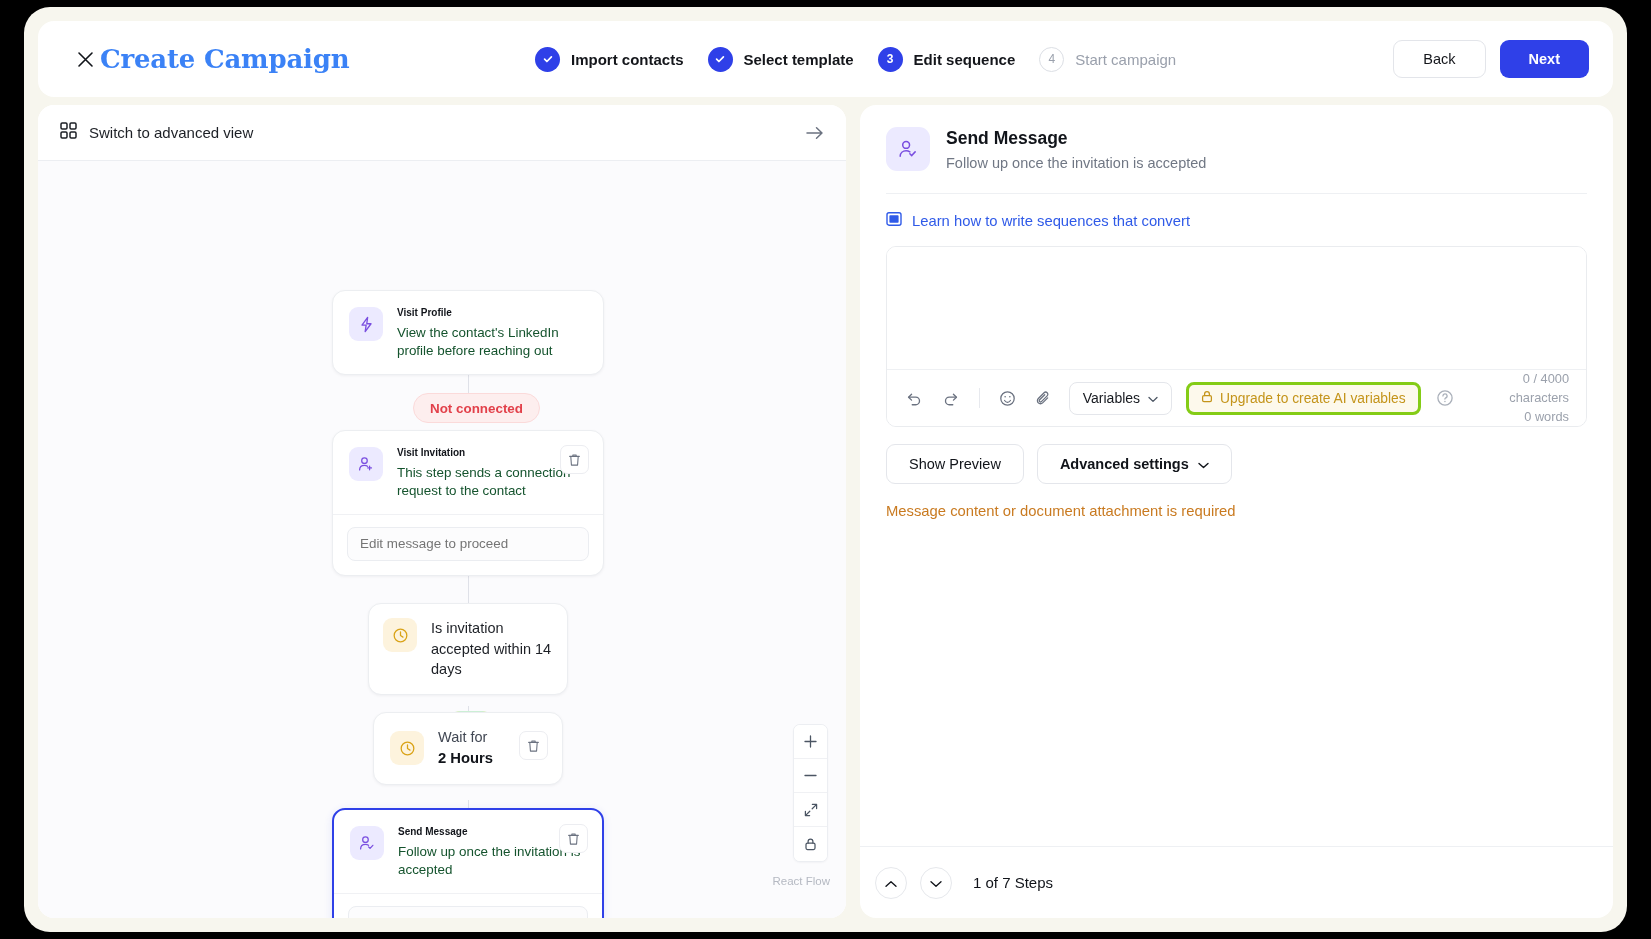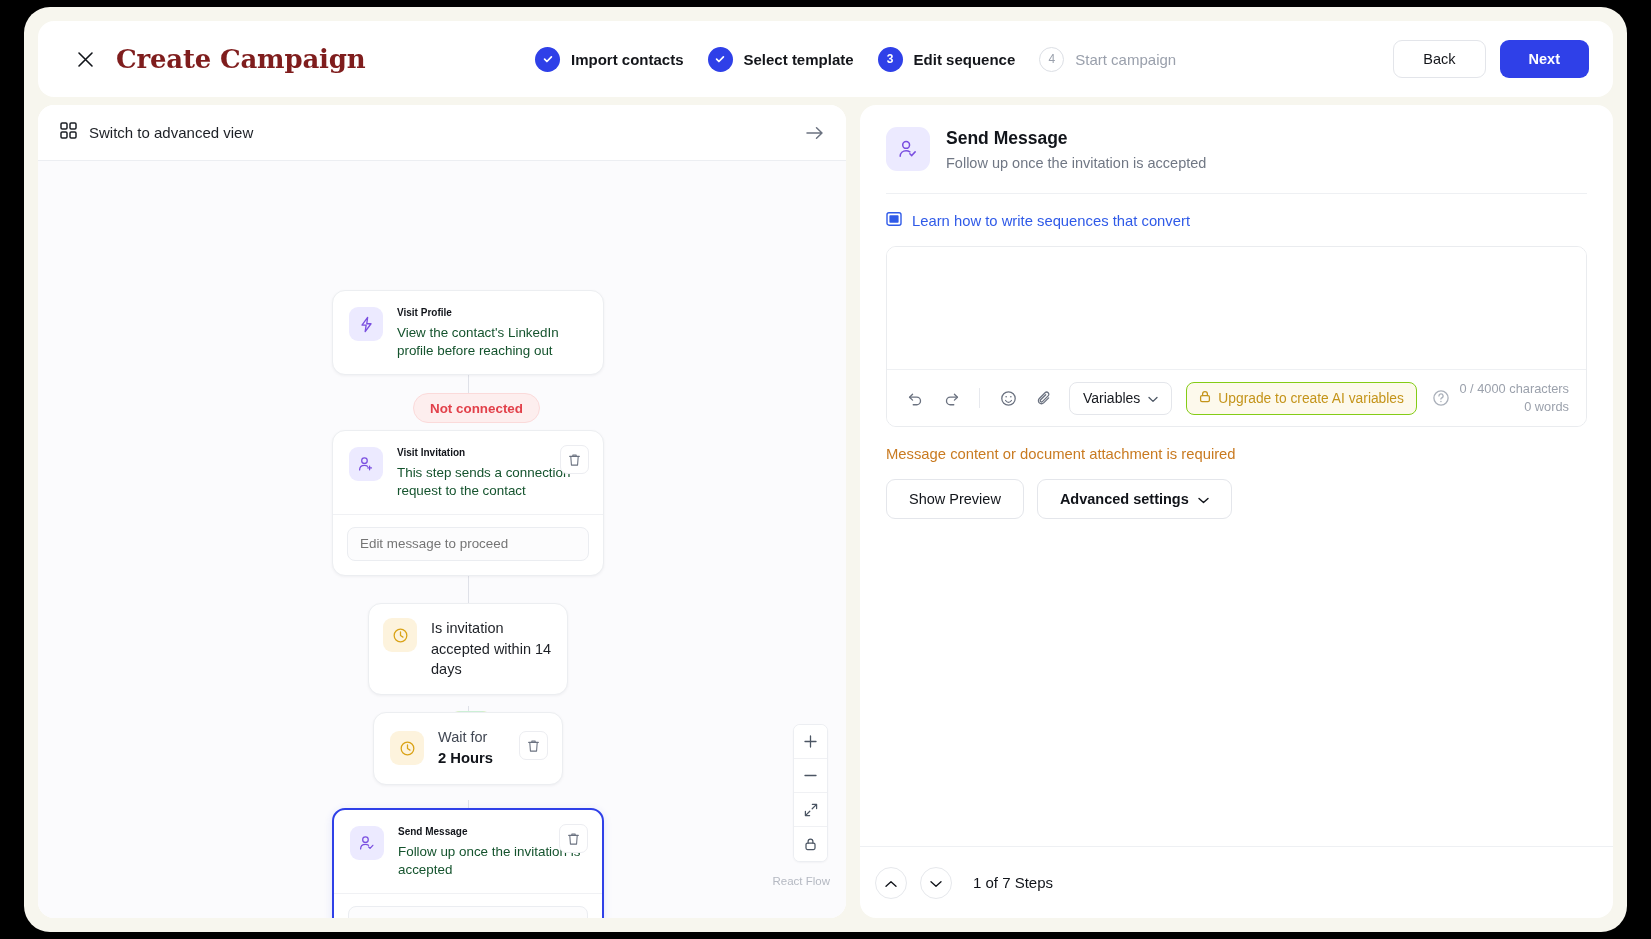--- a/index.html
+++ b/index.html
@@ -35,22 +35,21 @@
     margin-left: 32px;
     display: flex; align-items: center; justify-content: center;
     cursor: pointer;
     flex: none;
   }
   #close-btn svg { display: block; }
   .page-title {
     font-family: "DejaVu Serif", "Liberation Serif", serif;
     font-size: 26px;
     font-weight: 700;
-    color: #7f1d1d;
-    margin-left: 16px;
+    color: #3b82f6;
     letter-spacing: -0.2px;
     white-space: nowrap;
   }
   #stepper {
     position: absolute;
     left: 497px; top: 0; height: 76px;
     display: flex; align-items: center;
     gap: 24px;
   }
   .step { display: flex; align-items: center; gap: 11px; cursor: pointer; }
@@ -250,21 +249,21 @@
   #variables-btn {
     height: 33px; padding: 0 13px;
     border: 1px solid #e4e6eb; border-radius: 8px; background: #fff;
     display: flex; align-items: center; gap: 8px;
     font-size: 14px; color: #16191f; cursor: pointer;
     font-family: inherit;
     margin-left: 4px;
   }
   #upgrade-btn {
     height: 33px; padding: 0 12px;
-    border: 1px solid #84cc16; border-radius: 8px; background: #fdf9ec;
+    border: 3px solid #84cc16; border-radius: 8px; background: #fdf9ec;
     display: flex; align-items: center; gap: 7px;
     font-size: 13.8px; color: #c4941a; cursor: pointer;
     font-family: inherit;
     margin-left: 8px;
     white-space: nowrap;
   }
   #help-icon { margin-left: 9px; cursor: pointer; display:flex; }
   #counter {
     margin-left: auto;
     text-align: right;
@@ -582,34 +581,34 @@
             <circle cx="8.95" cy="12.4" r="0.75" fill="#aab0ba"></circle>
           </svg>
         </div>
         <div id="counter">
           <div>0 / 4000 characters</div>
           <div>0 words</div>
         </div>
       </div>
     </div>
 
-    <div id="error-msg">Message content or document attachment is required</div>
-
     <div id="rp-buttons">
       <button class="rp-btn">Show Preview</button>
       <button class="rp-btn bold">
         <span>Advanced settings</span>
         <span>
           <svg width="11" height="7" viewBox="0 0 11 7" fill="none">
               <path d="M1 1.4 L5.5 5.6 L10 1.4" stroke="#11141a" stroke-width="1.4" stroke-linecap="round" stroke-linejoin="round"></path>
             </svg>
         </span>
       </button>
     </div>
 
+    <div id="error-msg">Message content or document attachment is required</div>
+
     <div id="rp-footer">
       <div class="nav-circle">
         <span>
           <svg width="12" height="8" viewBox="0 0 12 8" fill="none">
               <path d="M1 6.3 L6 1.7 L11 6.3" stroke="#11141a" stroke-width="1.35" stroke-linecap="round" stroke-linejoin="round"></path>
             </svg>
         </span>
       </div>
       <div class="nav-circle">
         <span>

